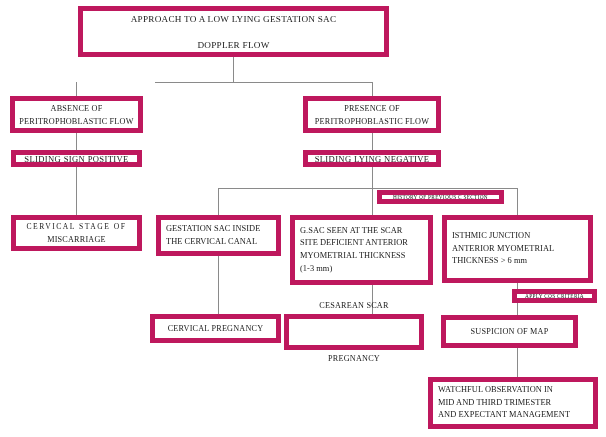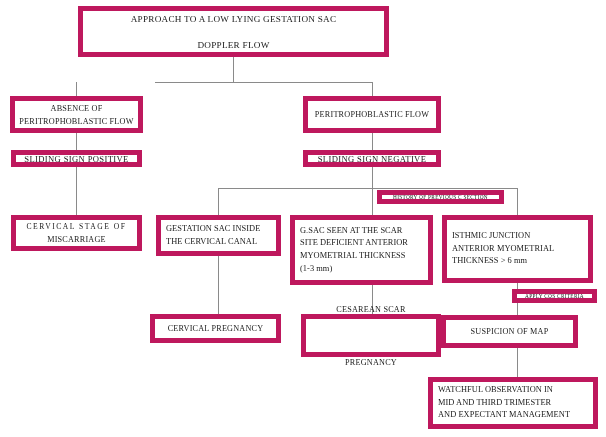--- a/index.html
+++ b/index.html
@@ -97,29 +97,30 @@
     <span class="line ctr">APPROACH TO A LOW LYING GESTATION SAC</span>
     <span class="line ctr">DOPPLER FLOW</span>
   </div>
 
   <div class="node t-main lh-2" style="left:10px; top:96px; width:133px; height:37px;">
     <span class="line ctr">ABSENCE OF</span>
     <span class="line ctr">PERITROPHOBLASTIC FLOW</span>
   </div>
 
   <div class="node t-main lh-2" style="left:303px; top:96px; width:138px; height:37px;">
+    <span class="line ctr">PRESENCE OF</span>
     <span class="line ctr">PERITROPHOBLASTIC FLOW</span>
   </div>
 
   <div class="node t-band" style="left:11px; top:150px; width:131px; height:17px;">
     <span class="line ctr">SLIDING SIGN POSITIVE</span>
   </div>
 
   <div class="node t-band" style="left:303px; top:150px; width:138px; height:17px;">
-    <span class="line ctr">SLIDING SIGN NEGATIVE</span>
+    <span class="line ctr">SLIDING LYING NEGATIVE</span>
   </div>
 
   <div class="node t-small" style="left:377px; top:190px; width:127px; height:14px;">
     <span class="line ctr">HISTORY OF PREVIOUS  C SECTION</span>
   </div>
 
   <div class="node lh-2" style="left:11px; top:215px; width:131px; height:36px;">
     <span class="line ctr t-spaced">CERVICAL  STAGE  OF</span>
     <span class="line ctr t-main">MISCARRIAGE</span>
   </div>
@@ -143,21 +144,21 @@
   </div>
 
   <div class="node t-small" style="left:512px; top:289px; width:85px; height:14px;">
     <span class="line ctr">APPLY COS CRITERIA</span>
   </div>
 
   <div class="node t-main" style="left:150px; top:314px; width:131px; height:29px;">
     <span class="line ctr">CERVICAL PREGNANCY</span>
   </div>
 
-  <div class="node t-main lh-2" style="left:301px; top:314px; width:140px; height:43px;gap:40px;">
+  <div class="node t-main lh-2" style="left:284px; top:314px; width:140px; height:36px;gap:40px;">
     <span class="line ctr">CESAREAN SCAR</span>
     <span class="line ctr">PREGNANCY</span>
   </div>
 
   <div class="node t-main" style="left:441px; top:315px; width:137px; height:33px;">
     <span class="line ctr">SUSPICION OF MAP</span>
   </div>
 
   <div class="node t-body lh-body" style="left:428px; top:377px; width:170px; height:52px;">
     <span class="line lft">WATCHFUL  OBSERVATION IN</span>

